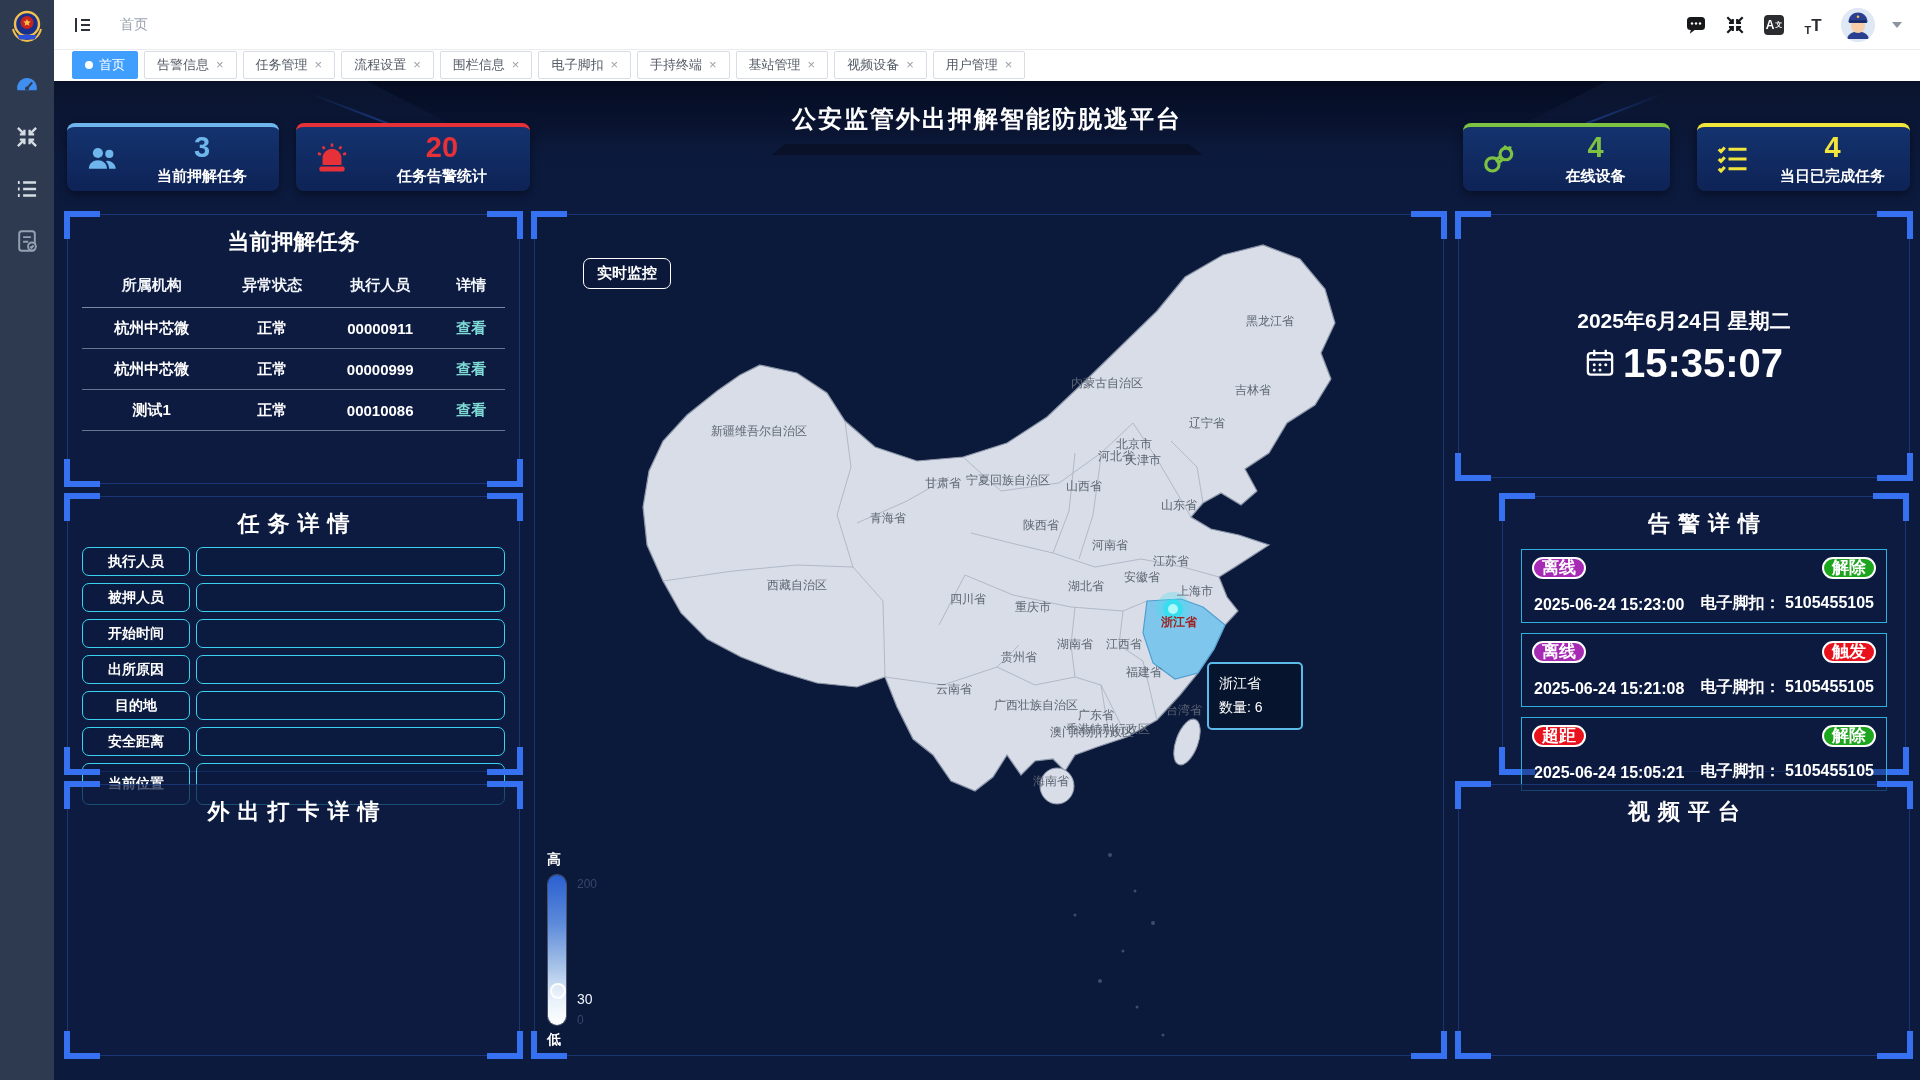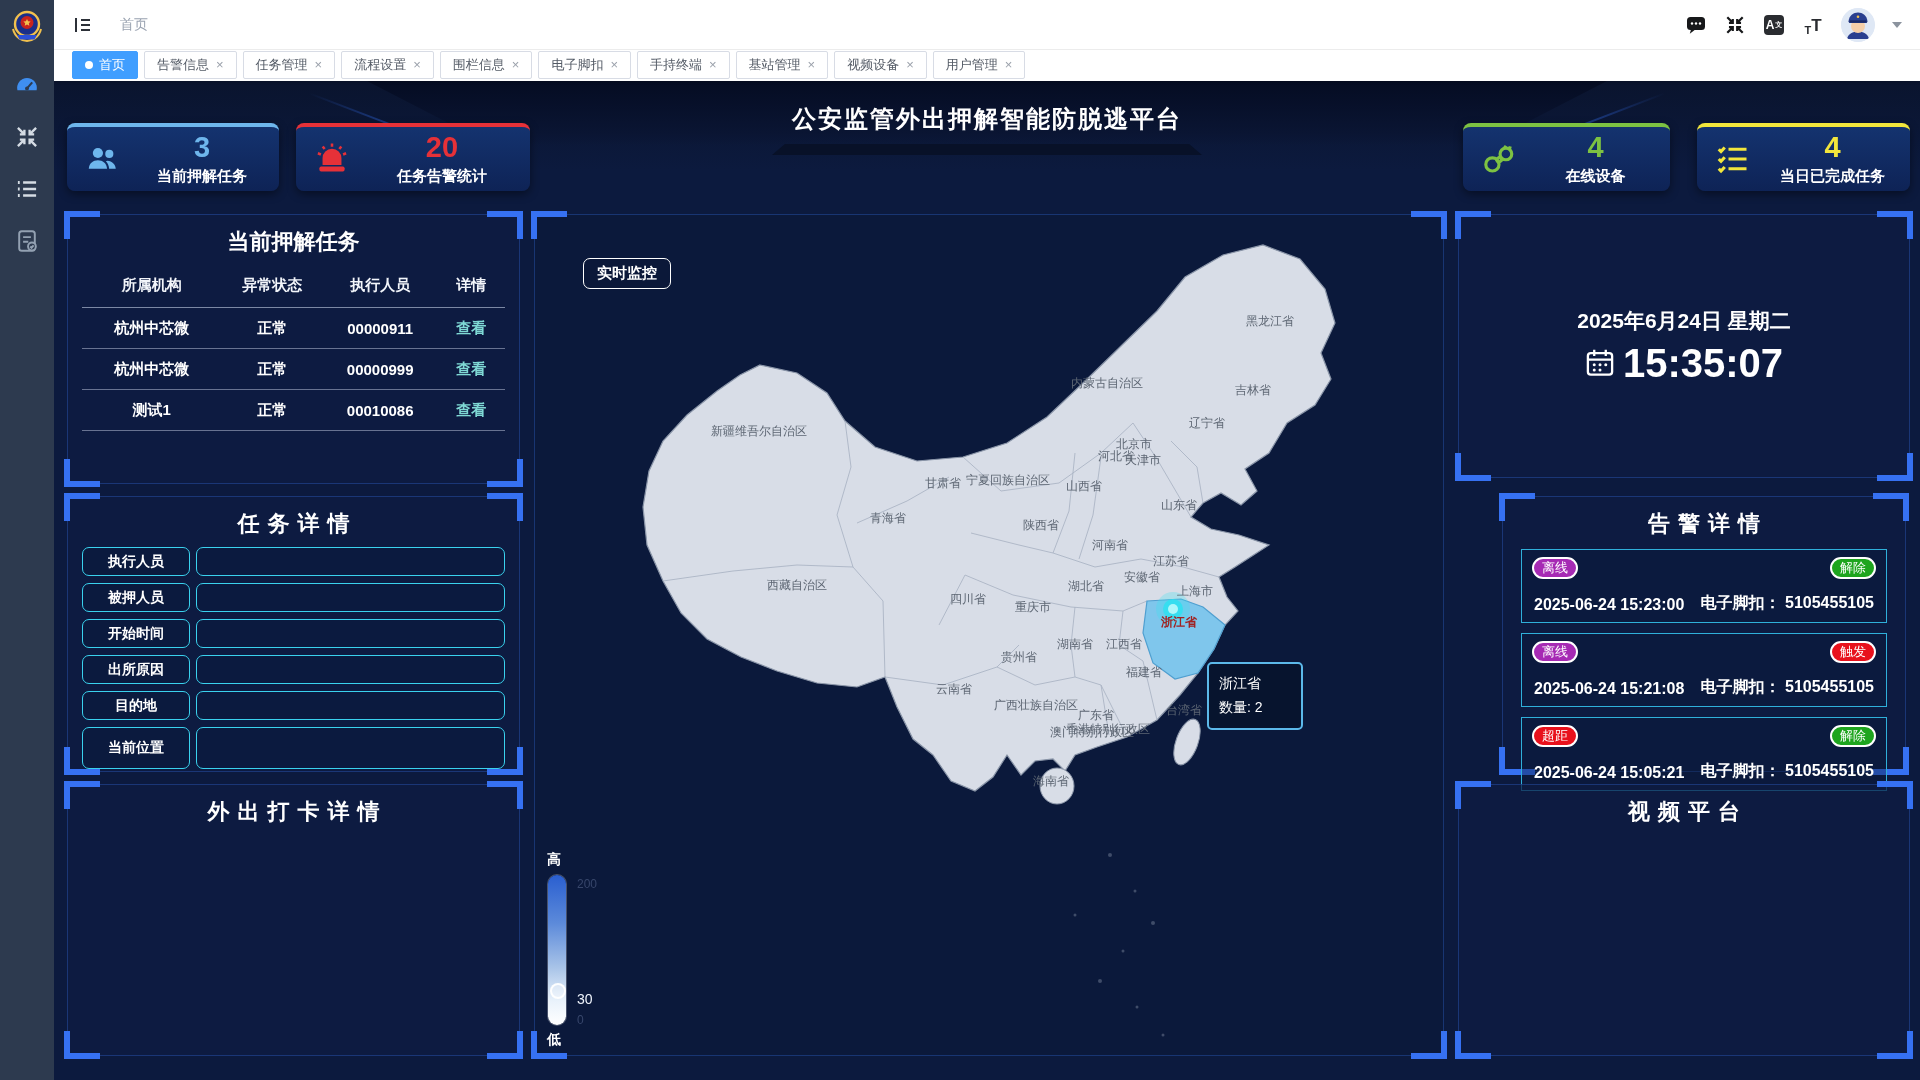--- a/index.html
+++ b/index.html
@@ -73,21 +73,21 @@
   .td-row.tall .td-label,.td-row.tall .td-value{height:40px;}
 
   
   .clock{position:absolute;left:0;top:0;width:100%;height:100%;display:flex;flex-direction:column;align-items:center;justify-content:center;}
   .clock-date{color:#fff;font-size:21px;font-weight:bold;}
   .clock-time{margin-top:6px;color:#fff;font-size:40px;font-weight:bold;display:flex;align-items:center;gap:8px;}
   .clock-time svg{width:30px;height:30px;}
 
   
   .alarm-card{position:relative;margin:10px 18px 0 18px;height:60px;border:1px solid #2fb0da;background:rgba(10,24,58,.4);padding:6px 10px;}
-  .pill{position:absolute;top:7px;left:10px;color:#fff;font-size:13px;font-weight:normal;border:2px solid #fff;border-radius:12px;padding:1px 8px;line-height:16px;}
+  .pill{position:absolute;top:7px;left:10px;color:#fff;font-size:17px;font-weight:bold;border:2px solid #fff;border-radius:12px;padding:1px 8px;line-height:16px;}
   .pill.right{left:auto;right:10px;}
   .a-time{position:absolute;left:12px;bottom:8px;color:#fff;font-weight:bold;font-size:16px;}
   .a-dev{position:absolute;right:12px;bottom:8px;color:#fff;font-weight:bold;font-size:16px;}
 
   
   .map-panel{background:rgba(12,24,56,.45);}
   .map-svg{position:absolute;left:0;top:0;width:910px;height:842px;}
   .monitor-btn{position:absolute;left:48px;top:43px;color:#fff;font-size:15px;font-weight:bold;border:1.5px solid #fff;border-radius:7px;padding:5px 13px;background:rgba(10,22,50,.25);cursor:pointer;z-index:5;}
   .map-labels{position:absolute;left:0;top:0;width:100%;height:100%;pointer-events:none;z-index:4;}
   .prov{position:absolute;transform:translate(-50%,-50%);font-size:12px;color:#5d6673;white-space:nowrap;}
@@ -355,20 +355,24 @@
           <div class="td-row">
             <div class="td-label">开始时间</div>
             <div class="td-value"></div>
           </div>
           <div class="td-row">
             <div class="td-label">出所原因</div>
             <div class="td-value"></div>
           </div>
           <div class="td-row">
             <div class="td-label">目的地</div>
+            <div class="td-value"></div>
+          </div>
+          <div class="td-row">
+            <div class="td-label">安全距离</div>
             <div class="td-value"></div>
           </div>
           <div class="td-row tall">
             <div class="td-label">当前位置</div>
             <div class="td-value"></div>
           </div>
         </div>
     </section>
 
     <section class="panel" style="left:13px;top:703px;width:453px;height:272px;">
@@ -440,21 +444,21 @@
           <span class="prov" style="left: 501px; top: 490px;">广西壮族自治区</span>
           <span class="prov" style="left: 561px; top: 500px;">广东省</span>
           <span class="prov" style="left: 573px; top: 514px;">香港特别行政区</span>
           <span class="prov" style="left: 557px; top: 517px;">澳门特别行政区</span>
           <span class="prov" style="left: 649px; top: 495px;">台湾省</span>
           <span class="prov" style="left: 516px; top: 566px;">海南省</span>
         </div>
       <button class="monitor-btn">实时监控</button>
       <div class="map-tooltip">
         <div>浙江省</div>
-        <div>数量: 2</div>
+        <div>数量: 6</div>
       </div>
       <div class="legend">
         <div class="lg-txt">高</div>
         <div class="lg-bar">
             <div class="lg-handle"></div>
           </div>
         <div class="lg-txt">低</div>
         <span class="lg-max">200</span>
         <span class="lg-cur">30</span>
         <span class="lg-min">0</span>

